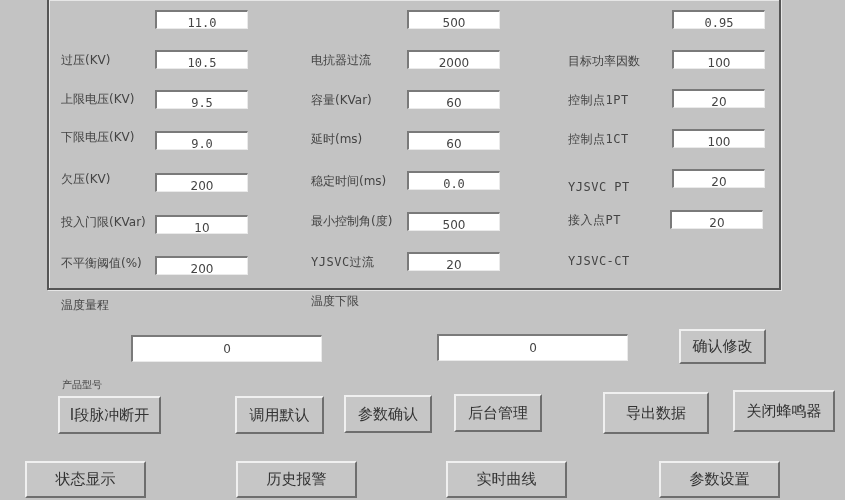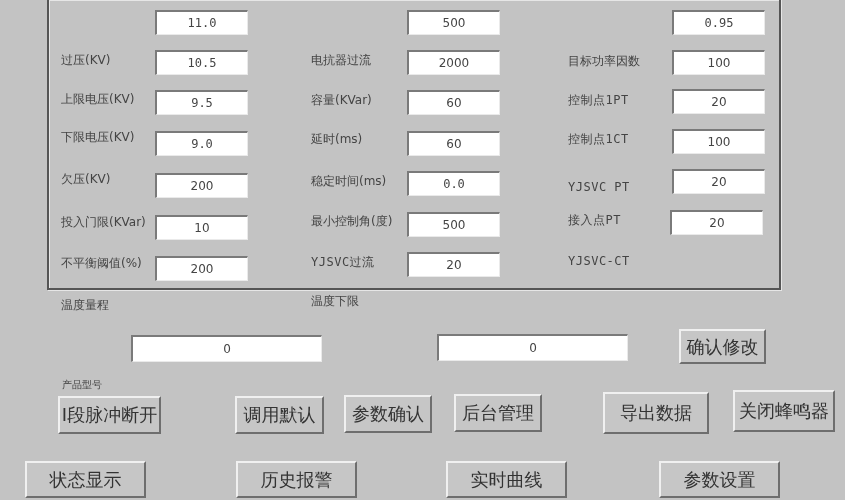--- a/index.html
+++ b/index.html
@@ -19,28 +19,28 @@
       position: absolute; font-size: 12px; color: #444; white-space: nowrap;
       line-height: 14px;
       margin-top: 36px;
     }
     .lbl.mono { font-family: "DejaVu Sans Mono", "Liberation Mono", monospace; font-size: 12px; letter-spacing: 0.5px; }
     .field {
       position: absolute; background: #fff; box-sizing: border-box;
       border-top: 2px solid #7a7a7a; border-left: 2px solid #7a7a7a;
       border-right: 1px solid #eaeaea; border-bottom: 1px solid #eaeaea;
       font-size: 12px; color: #444; text-align: center; line-height: 22px;
-      height: 25px;
+      height: 19px;
     }
     .field.mono { font-family: "DejaVu Sans Mono", "Liberation Mono", monospace; }
     .btn {
       position: absolute; box-sizing: border-box; background: #c6c6c6;
       border-top: 2px solid #f0f0f0; border-left: 2px solid #f0f0f0;
       border-right: 2px solid #6e6e6e; border-bottom: 2px solid #6e6e6e;
-      font-size: 18px; color: #333; text-align: center; cursor: pointer;
+      font-size: 15px; color: #333; text-align: center; cursor: pointer;
       display: flex; align-items: center; justify-content: center;
     }
   </style>
 </head>
 <body>
 
 <div class="frame"></div>
 
 <span class="lbl" style="left:61px;top:17px">过压(KV)</span>
 <div class="field mono" style="left:155px;top:10px;width:93px">11.0</div>

